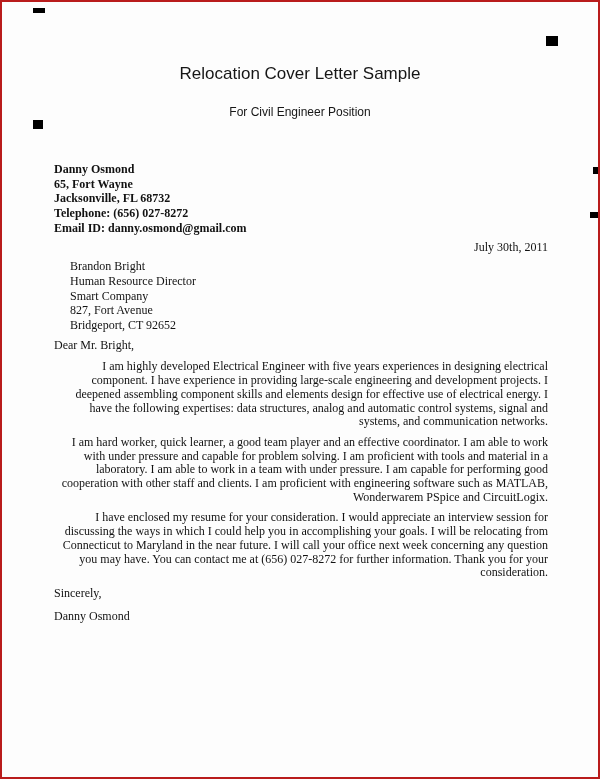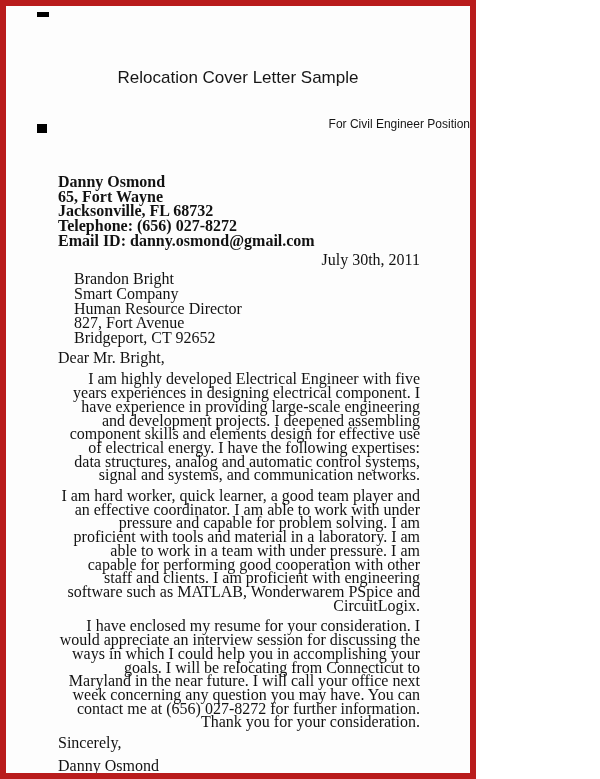--- a/index.html
+++ b/index.html
@@ -1,49 +1,49 @@
 <!DOCTYPE html>
 <html><head>
 <meta charset="utf-8">
 <style>
   * { box-sizing: border-box; }
   html, body { margin: 0; padding: 0; background: #ffffff; }
 
   .page {
     position: relative;
-    width: 476px;
+    width: 600px;
     height: 779px;
     background: #fdfdfd;
-    border: 6px solid #b91c1c;
+    border: 2px solid #b91c1c;
     overflow: hidden;
     font-family: "Liberation Serif", serif;
     color: #121212;
   }
 
   .doc-title {
     margin: 62px 0 0 0;
     text-align: center;
     font-family: "Liberation Sans", sans-serif;
     font-size: 17px;
     font-weight: 400;
     color: #161616;
   }
 
   .doc-subtitle {
-    margin: 29px 0 0 0;
-    text-align: right;
+    margin: 21px 0 0 0;
+    text-align: center;
     font-family: "Liberation Sans", sans-serif;
     font-size: 12px;
     font-weight: 400;
     color: #161616;
   }
 
   .letter {
     margin: 44px 50px 0 52px;
-    font-size: 16px;
+    font-size: 12px;
     line-height: 13.7px;
   }
 
   .sender p, .recipient p { margin: 0 0 1px 0; }
   .sender { font-weight: bold; }
 
   .date { margin: 5px 0 6px 0; text-align: right; }
   .recipient { margin: 0 0 0 16px; }
   .salutation { margin: 6px 0 8px 0; }
 
@@ -80,22 +80,22 @@
       <p>65, Fort Wayne</p>
       <p>Jacksonville, FL 68732</p>
       <p>Telephone: (656) 027-8272</p>
       <p>Email ID: danny.osmond@gmail.com</p>
     </div>
 
     <p class="date">July 30th, 2011</p>
 
     <div class="recipient">
       <p>Brandon Bright</p>
+      <p>Human Resource Director</p>
       <p>Smart Company</p>
-      <p>Human Resource Director</p>
       <p>827, Fort Avenue</p>
       <p>Bridgeport, CT 92652</p>
     </div>
 
     <p class="salutation">Dear Mr. Bright,</p>
 
     <p class="para">I am highly developed Electrical Engineer with five years experiences in designing electrical component. I have experience in providing large-scale engineering and development projects. I deepened assembling component skills and elements design for effective use of electrical energy. I have the following expertises: data structures, analog and automatic control systems, signal and systems, and communication networks.</p>
     <p class="para">I am hard worker, quick learner, a good team player and an effective coordinator. I am able to work with under pressure and capable for problem solving. I am proficient with tools and material in a laboratory. I am able to work in a team with under pressure. I am capable for performing good cooperation with other staff and clients. I am proficient with engineering software such as MATLAB, Wonderwarem PSpice and CircuitLogix.</p>
     <p class="para">I have enclosed my resume for your consideration. I would appreciate an interview session for discussing the ways in which I could help you in accomplishing your goals. I will be relocating from Connecticut to Maryland in the near future. I will call your office next week concerning any question you may have. You can contact me at (656) 027-8272 for further information. Thank you for your consideration.</p>
 

